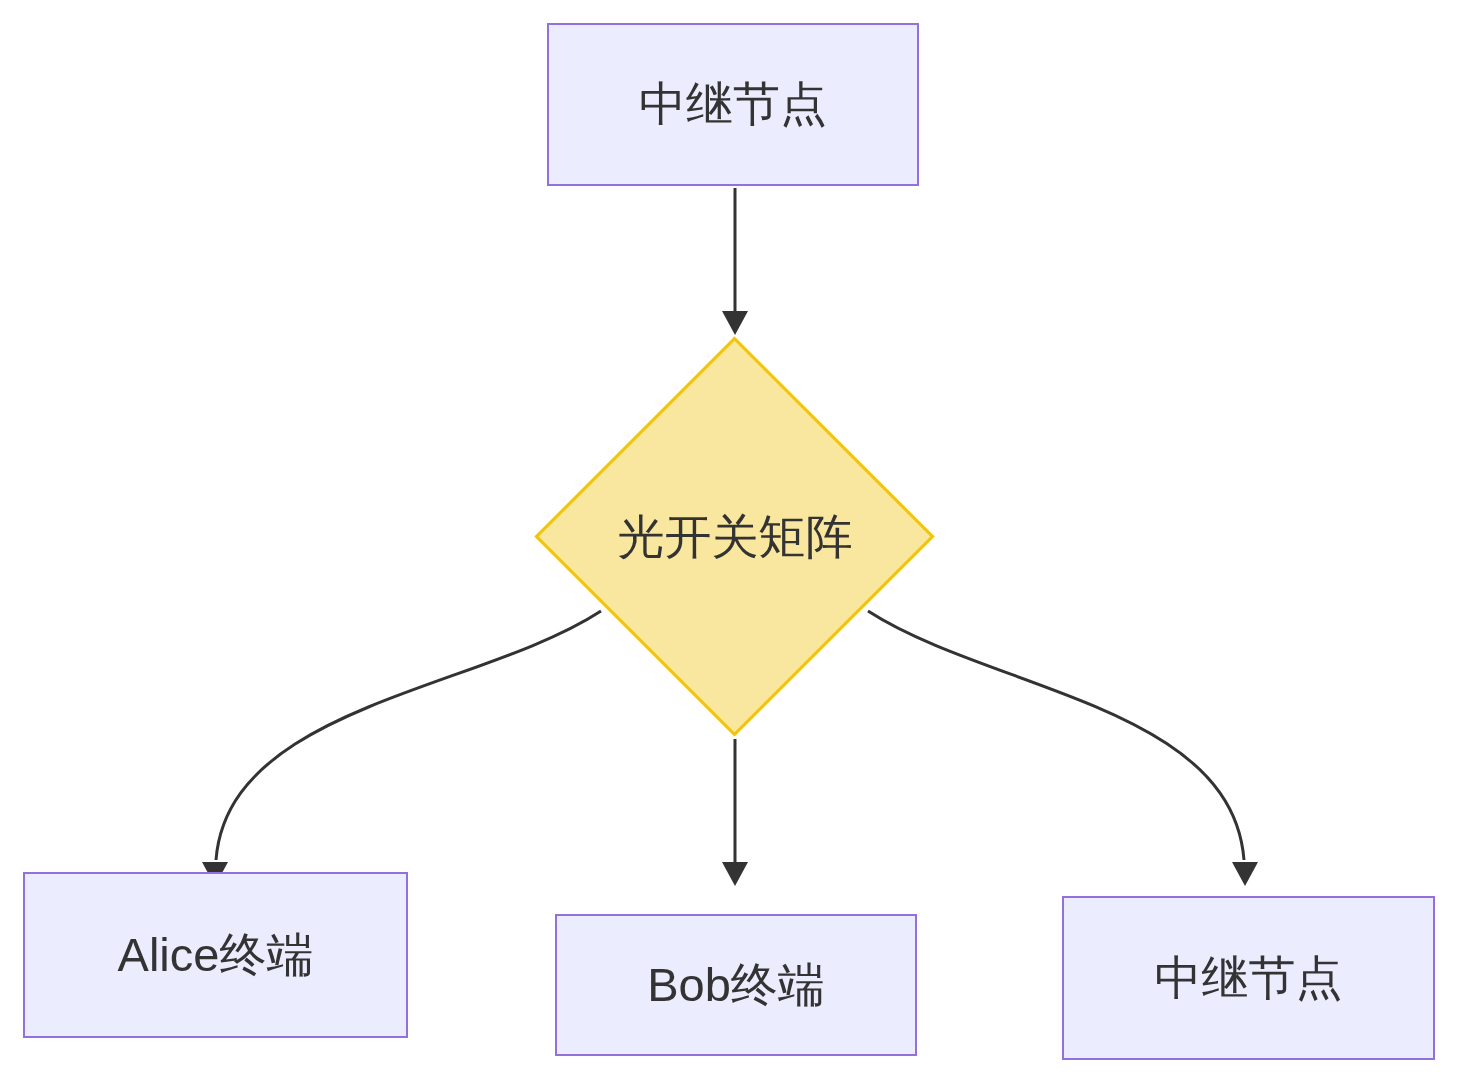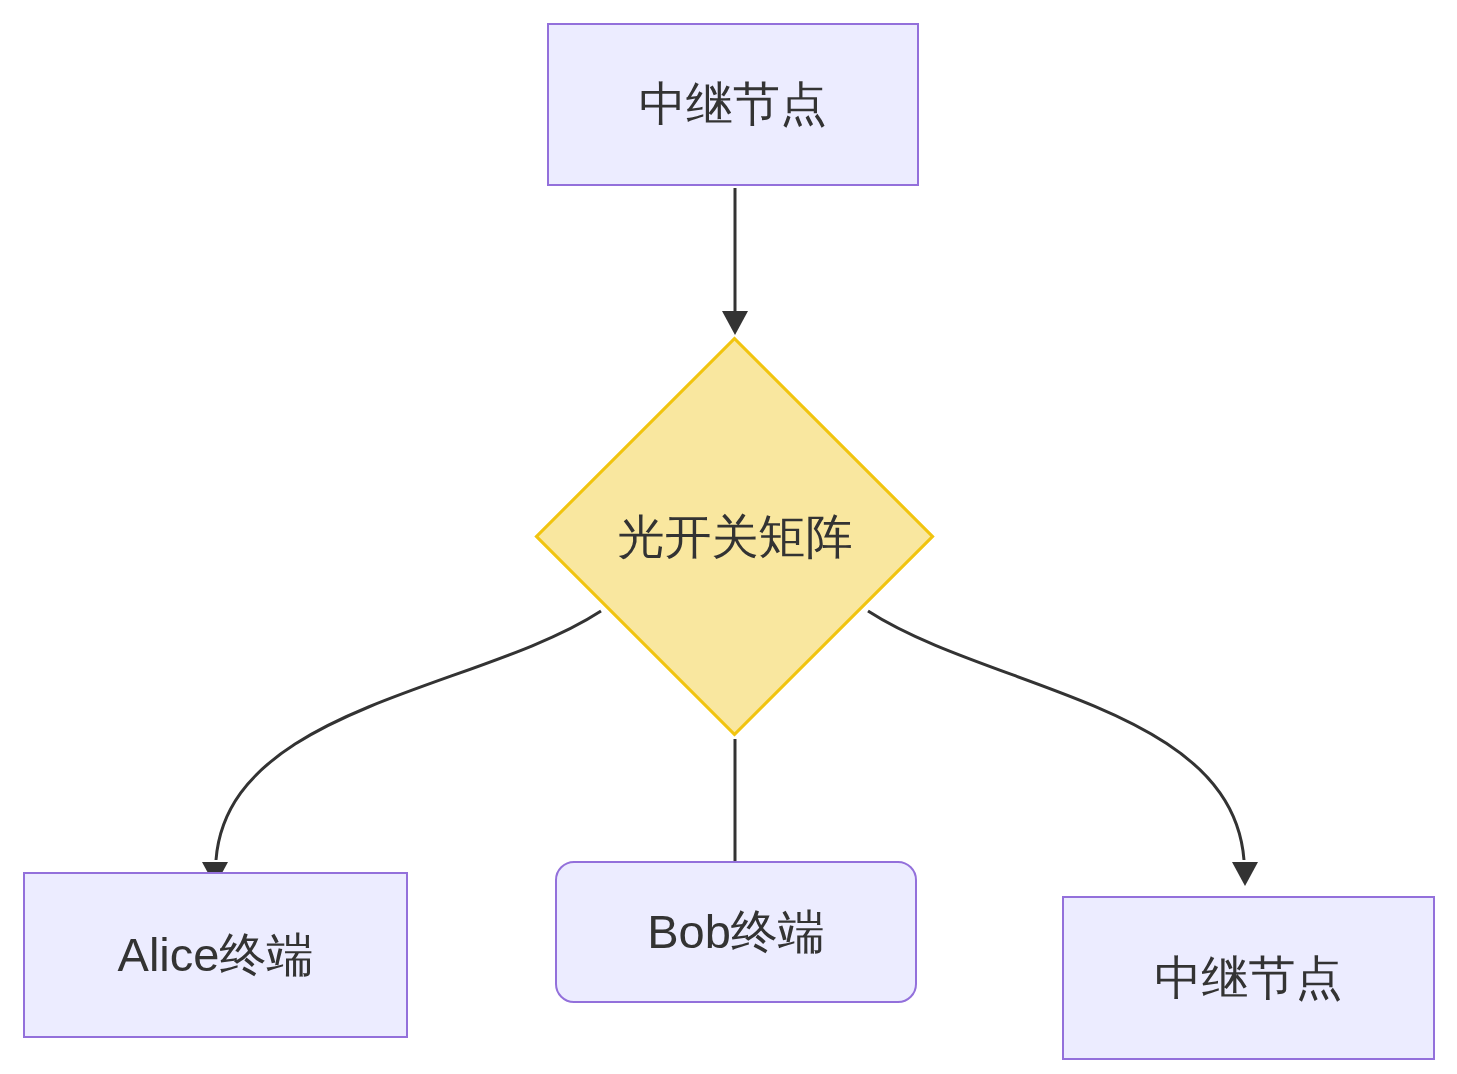--- a/index.html
+++ b/index.html
@@ -97,21 +97,21 @@
 
   <div class="diamond-shape"></div>
   <div class="diamond-label">
     <span class="node-label">光开关矩阵</span>
   </div>
 
   <div class="node" style="left:23px; top:872px; width:385px; height:166px;">
     <span class="node-label">Alice终端</span>
   </div>
 
-  <div class="node" style="left:555px; top:861px; width:362px; height:142px;border-radius:19px;">
+  <div class="node" style="left:555px; top:914px; width:362px; height:142px;">
     <span class="node-label">Bob终端</span>
   </div>
 
   <div class="node" style="left:1062px; top:896px; width:373px; height:164px;">
     <span class="node-label">中继节点</span>
   </div>
 
 </div>
 
 </body></html>

